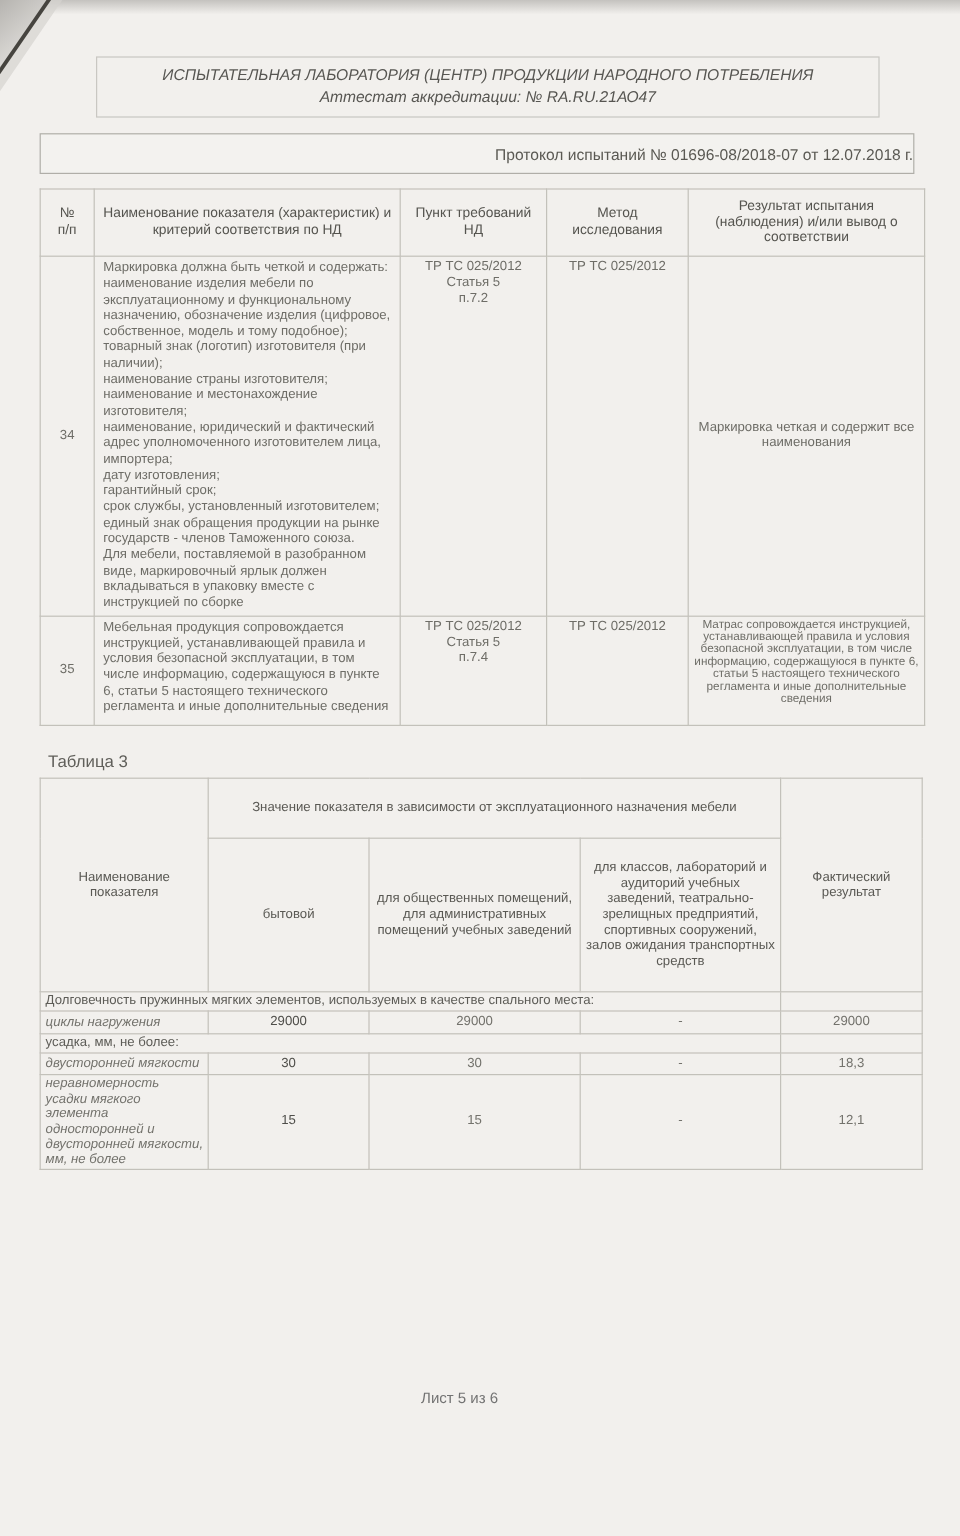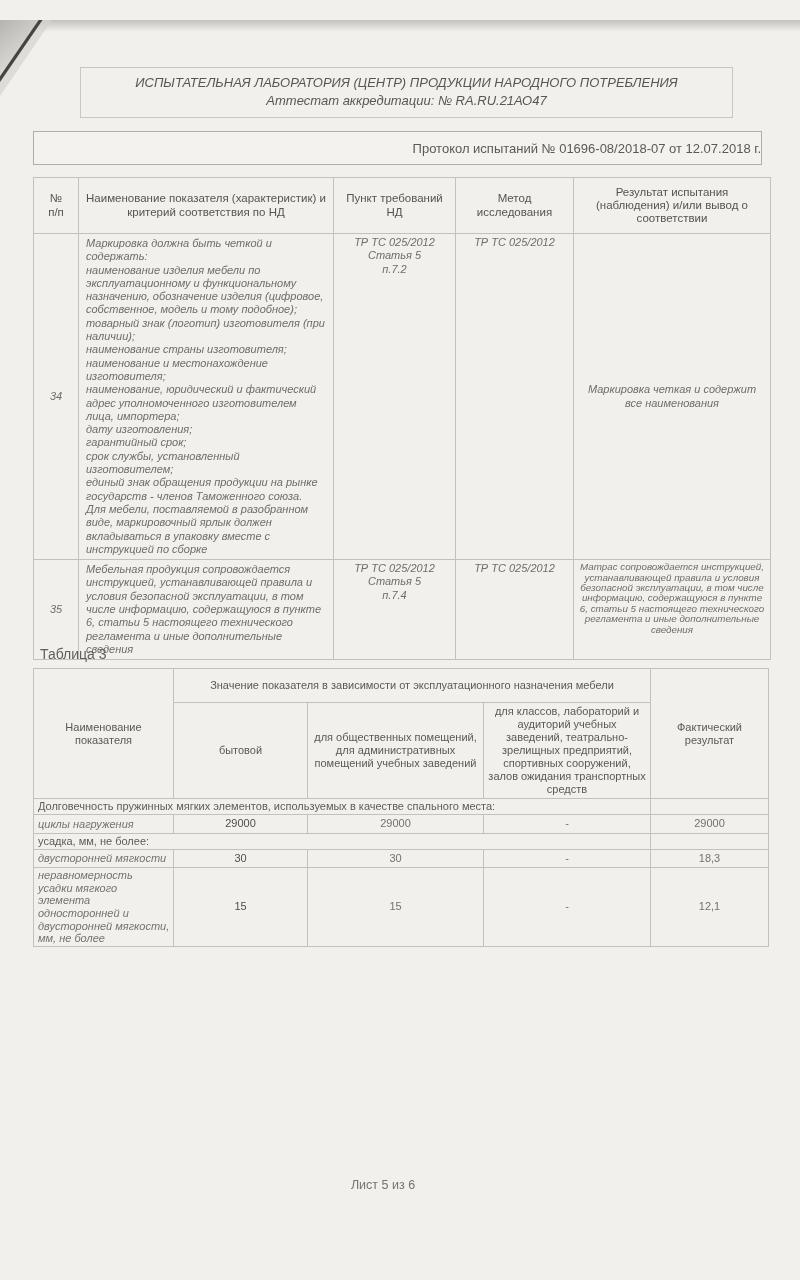--- a/index.html
+++ b/index.html
@@ -4,21 +4,21 @@
 <style>
   html,body{margin:0;padding:0;}
   body{
     width:800px;height:1280px;
     background:#f2f0ed;
     font-family:"Liberation Sans", sans-serif;
     color:#62625e;
     position:relative;
     overflow:hidden;
   }
-  .page{position:absolute;inset:0;margin-top:20px;}
+  .page{position:absolute;inset:0;}
   
   .page::before{
     content:"";position:absolute;left:0;top:0;width:100%;height:12px;
     background:linear-gradient(180deg, rgba(140,138,134,.45), rgba(240,238,235,0));
     pointer-events:none;
   }
   .fold{position:absolute;left:0;top:0;}
 
   
   .org-box{
@@ -45,35 +45,35 @@
   td,th{
     border:1px solid #c3c1ba;
     font-weight:normal;
     font-size:11px;line-height:13.3px;
     padding:2px 6px;
     overflow:hidden;
     box-sizing:border-box;
   }
   .t1{left:33px;top:157px;width:737px;}
   .t1 th{font-size:11.5px;color:#55544f;vertical-align:middle;text-align:center;}
-  .t1 td{color:#6e6d67;font-style:italic;}
+  .t1 td{color:#6e6d67;}
   .td-num{text-align:center;vertical-align:middle;color:#64635e;}
   .td-name{text-align:left;vertical-align:top;white-space:pre-line;padding:3px 7px;}
   .td-clause{text-align:center;vertical-align:top;white-space:pre-line;}
   .td-method{text-align:center;vertical-align:top;}
   .td-result-mid{text-align:center;vertical-align:middle;}
   .td-result-top{text-align:center;vertical-align:top;font-size:9.8px;line-height:10.4px;padding:2px 3px;}
   .pre{white-space:pre-line;}
 
   .t3-caption{
     position:absolute;left:40px;top:626px;
     font-size:14px;color:#605f5a;
   }
   .t2{left:33px;top:648px;width:735px;}
-  .t2 th{font-size:11px;line-height:13px;color:#5a5954;vertical-align:middle;text-align:center;padding:2px 4px;}
+  .t2 th{font-size:11px;line-height:13px;color:#5a5954;vertical-align:middle;text-align:center;padding:18px 4px;}
   .t2 td{color:#73726c;vertical-align:middle;}
   .t2 .lbl{text-align:left;padding:1px 3px 1px 4px;line-height:12.6px;font-style:italic;}
   .t2 .val{text-align:center;}
   .t2 .val-b{text-align:center;color:#4f4e4a;}
   .t2 .section{text-align:left;padding:1px 4px;color:#5d5c57;}
   .row-thin td{height:14px;}
 
   .footer{
     position:absolute;left:33px;top:1158px;width:700px;
     text-align:center;font-size:12.5px;color:#737373;

